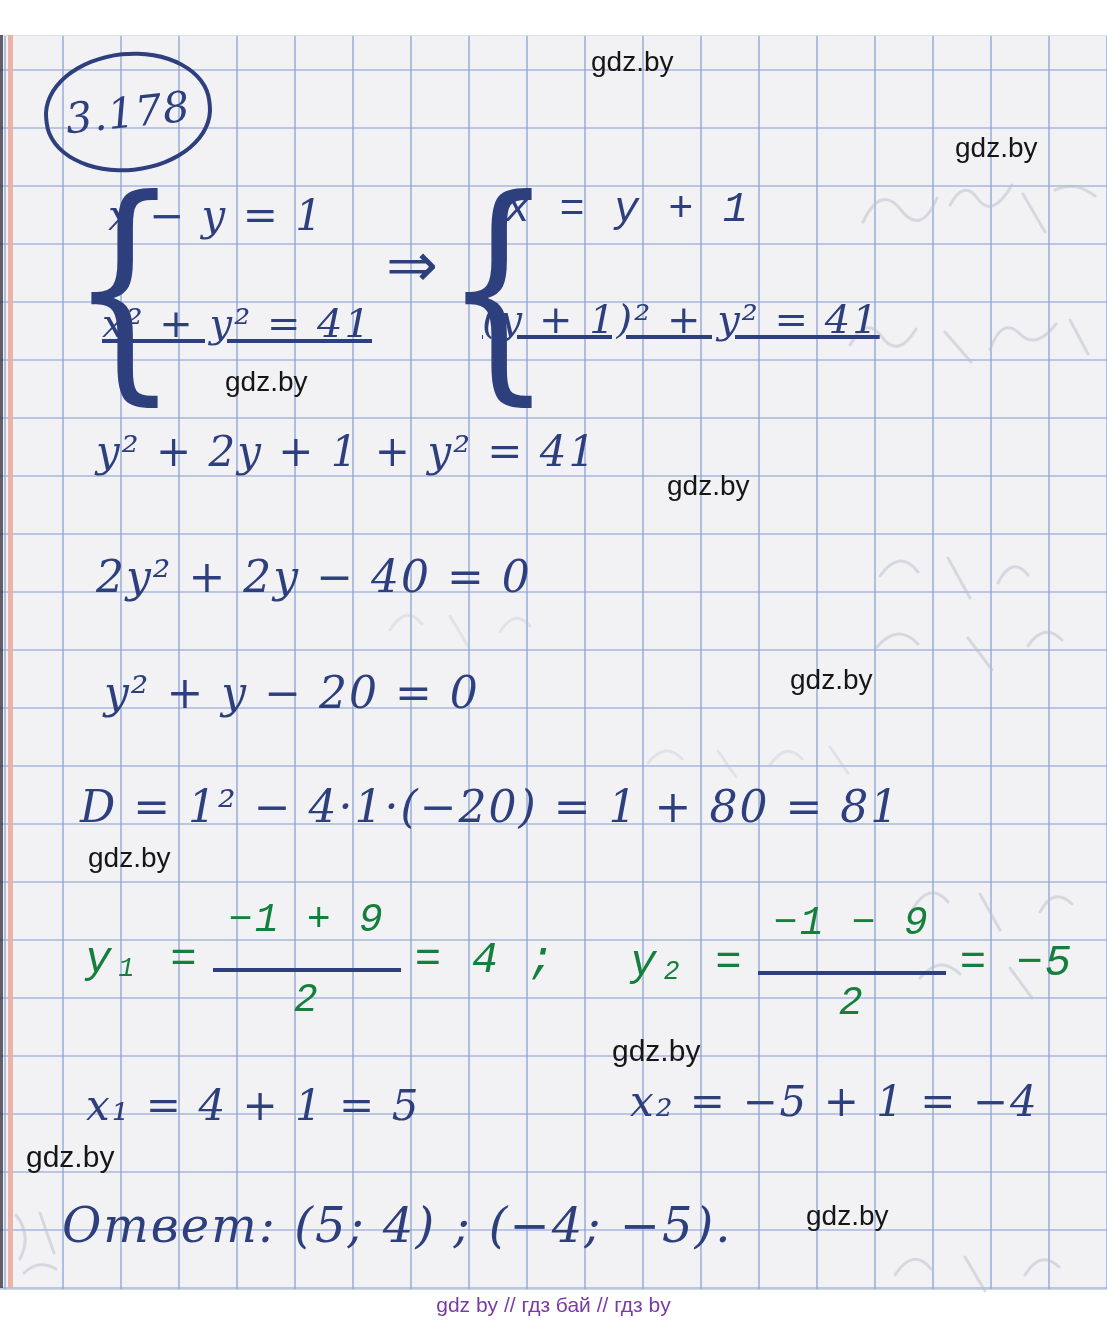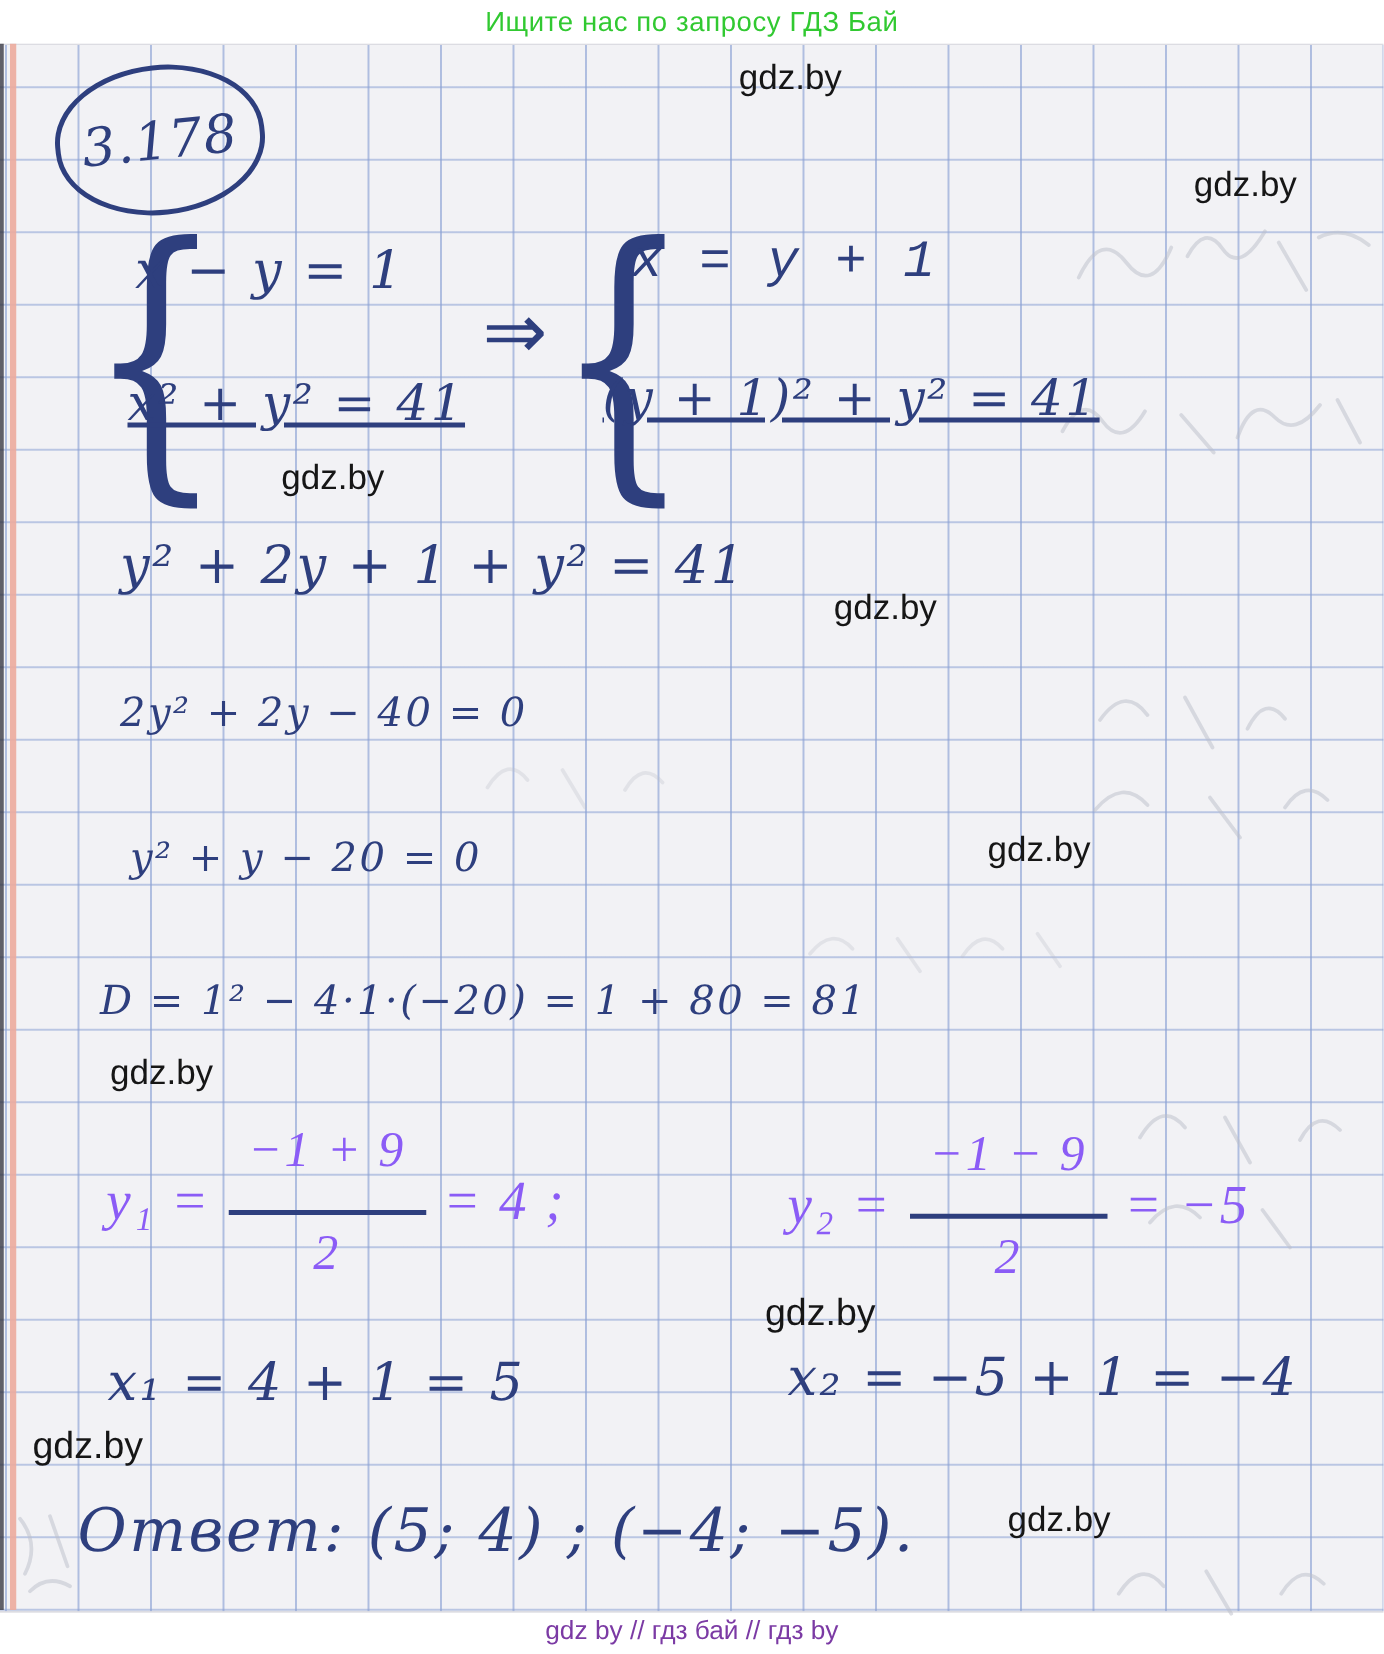--- a/index.html
+++ b/index.html
@@ -20,34 +20,34 @@
          background-position:4px 33px;
          border-top:1px solid #dcdce2;border-bottom:1px solid #d5d5dc;}
   .photo-edge{position:absolute;left:0;top:35px;width:3px;height:1253px;
               background:rgba(45,45,58,.75);}
   .margin-line{position:absolute;left:8px;top:35px;width:5px;height:1253px;
                background:#ecab9d;opacity:.9;}
 
   
   .hw{position:absolute;font-family:"DejaVu Serif",serif;font-style:italic;
       color:#2e3f7e;white-space:nowrap;letter-spacing:2px;line-height:1.15;}
-  .sz40{font-size:40px;text-decoration:underline;} .sz42{font-size:42px;} .sz44{font-size:32px;} .sz48{font-size:48px;}
+  .sz40{font-size:40px;text-decoration:underline;} .sz42{font-size:42px;} .sz44{font-size:44px;} .sz48{font-size:48px;}
 
   .circle{position:absolute;left:44px;top:52px;width:160px;height:112px;
           border:4px solid #2e3f7e;border-radius:50%/48%;
           transform:rotate(-6deg);display:flex;align-items:center;justify-content:center;}
   .circle span{font-family:"DejaVu Serif",serif;font-style:italic;font-size:42px;
                color:#2e3f7e;letter-spacing:1px;}
 
   .brace{position:absolute;font-family:"DejaVu Serif",serif;color:#2e3f7e;
          font-size:238px;line-height:1;transform:scaleX(.72);transform-origin:left center;}
   .arrow{position:absolute;color:#2e3f7e;font-size:62px;font-family:"DejaVu Sans",sans-serif;}
 
-  .fline{position:absolute;display:flex;align-items:center;color:#8b5cf6;
-         font-family:Liberation Serif, serif;font-style:italic;}
+  .fline{position:absolute;display:flex;align-items:center;color:#15803d;
+         font-family:Liberation Mono, monospace;font-style:italic;}
   .frac{display:inline-flex;flex-direction:column;align-items:center;
         font-size:40px;letter-spacing:2px;margin:0 14px;}
   .frac .num{padding:0 16px 25px;border-bottom:4px solid #2e3f7e;}
   .frac .den{padding-top:6px;}
   .flbl{font-size:44px;letter-spacing:2px;}
   .fres{font-size:44px;letter-spacing:2px;}
 
   
   .wm{position:absolute;color:#161616;font-size:28px;
       font-family:"Liberation Sans",sans-serif;}
@@ -60,21 +60,20 @@
   
   .bleed{position:absolute;opacity:.5;}
   .bleed path{fill:none;stroke:#bcbfca;stroke-width:3;stroke-linecap:round;}
   .bleed.soft{opacity:.3;}
 </style>
 </head>
 <body>
 
 <div id="screen">
 
-  <div class="promo">Ищите нас по запросу ГДЗ Бай</div>
 
   <div class="paper"></div>
   <div class="photo-edge"></div>
   <div class="margin-line"></div>
 
   <svg class="bleed" style="left:855px;top:160px;" width="250" height="100" viewBox="0 0 250 100">
     <path d="M8,62 q18,-38 38,-12 t36,-12 M95,45 q14,-26 28,-6 q14,20 34,-14 M168,34 l22,38 M200,30 q20,-10 40,6"></path>
   </svg>
   <svg class="bleed" style="left:840px;top:290px;" width="260" height="90" viewBox="0 0 260 90">
     <path d="M10,55 q16,-30 32,-8 t34,-8 M105,42 l26,30 M150,60 q12,-34 30,-16 q16,16 36,-10 M230,30 l18,34"></path>

